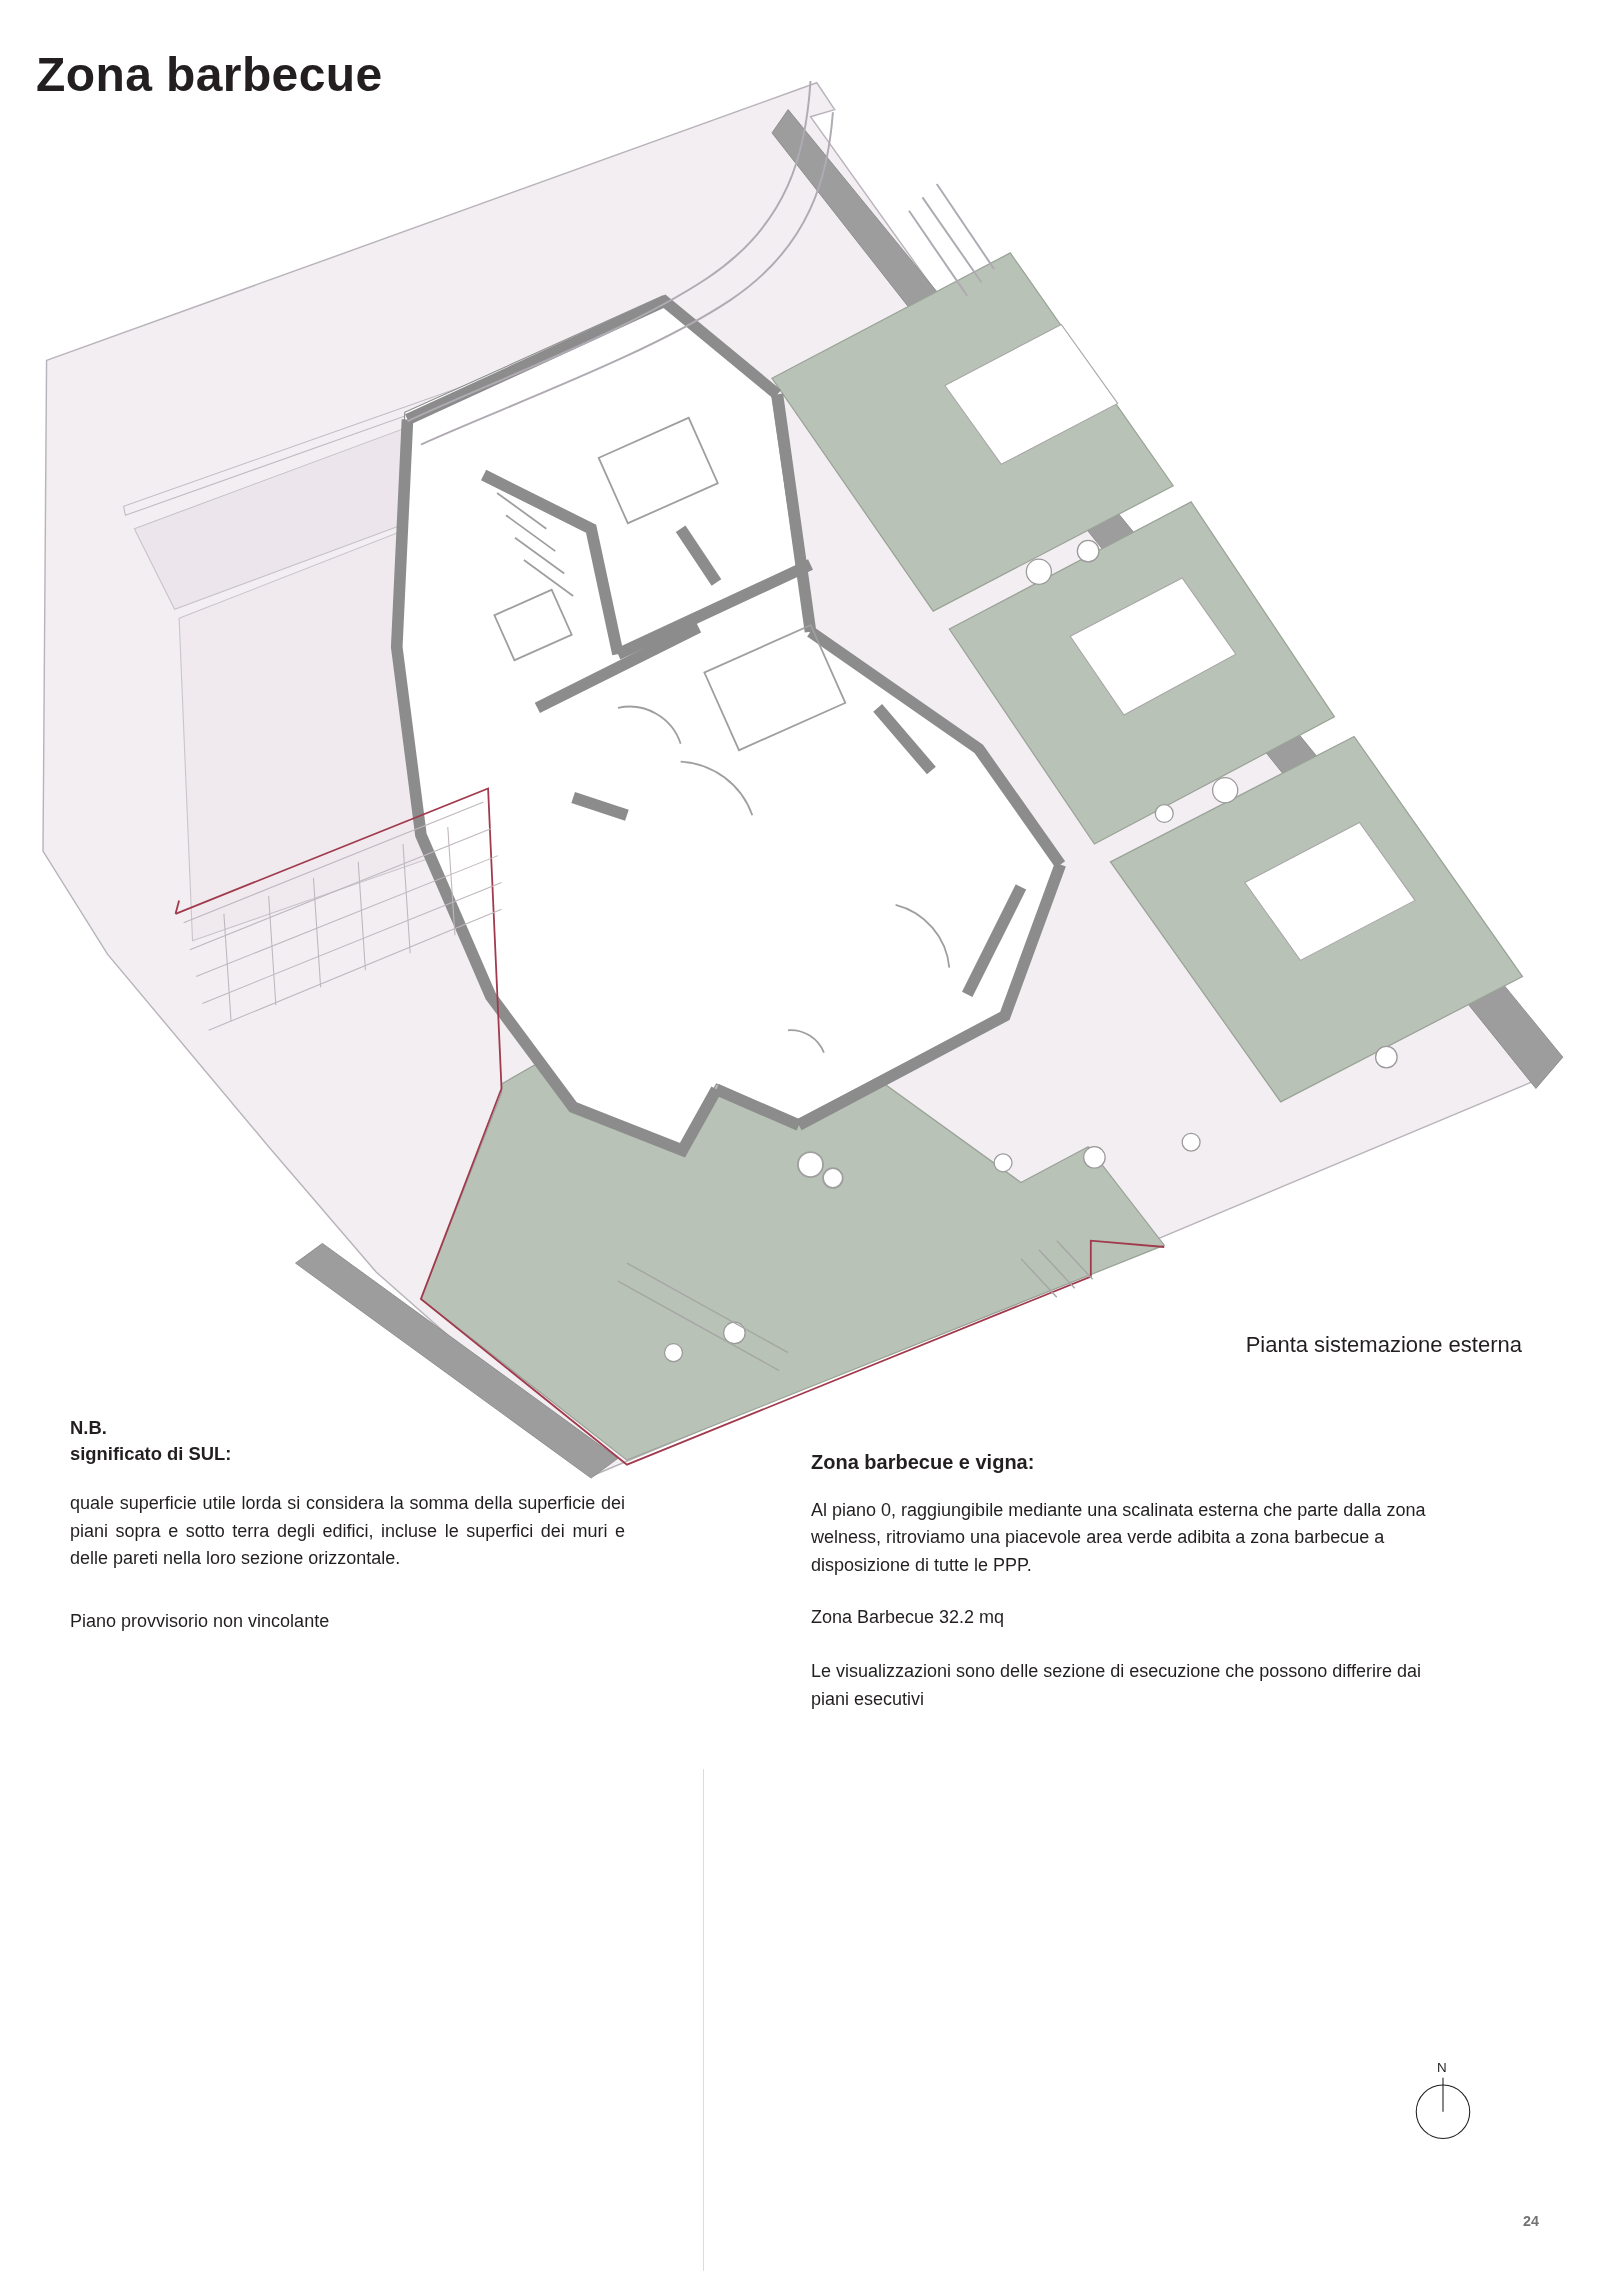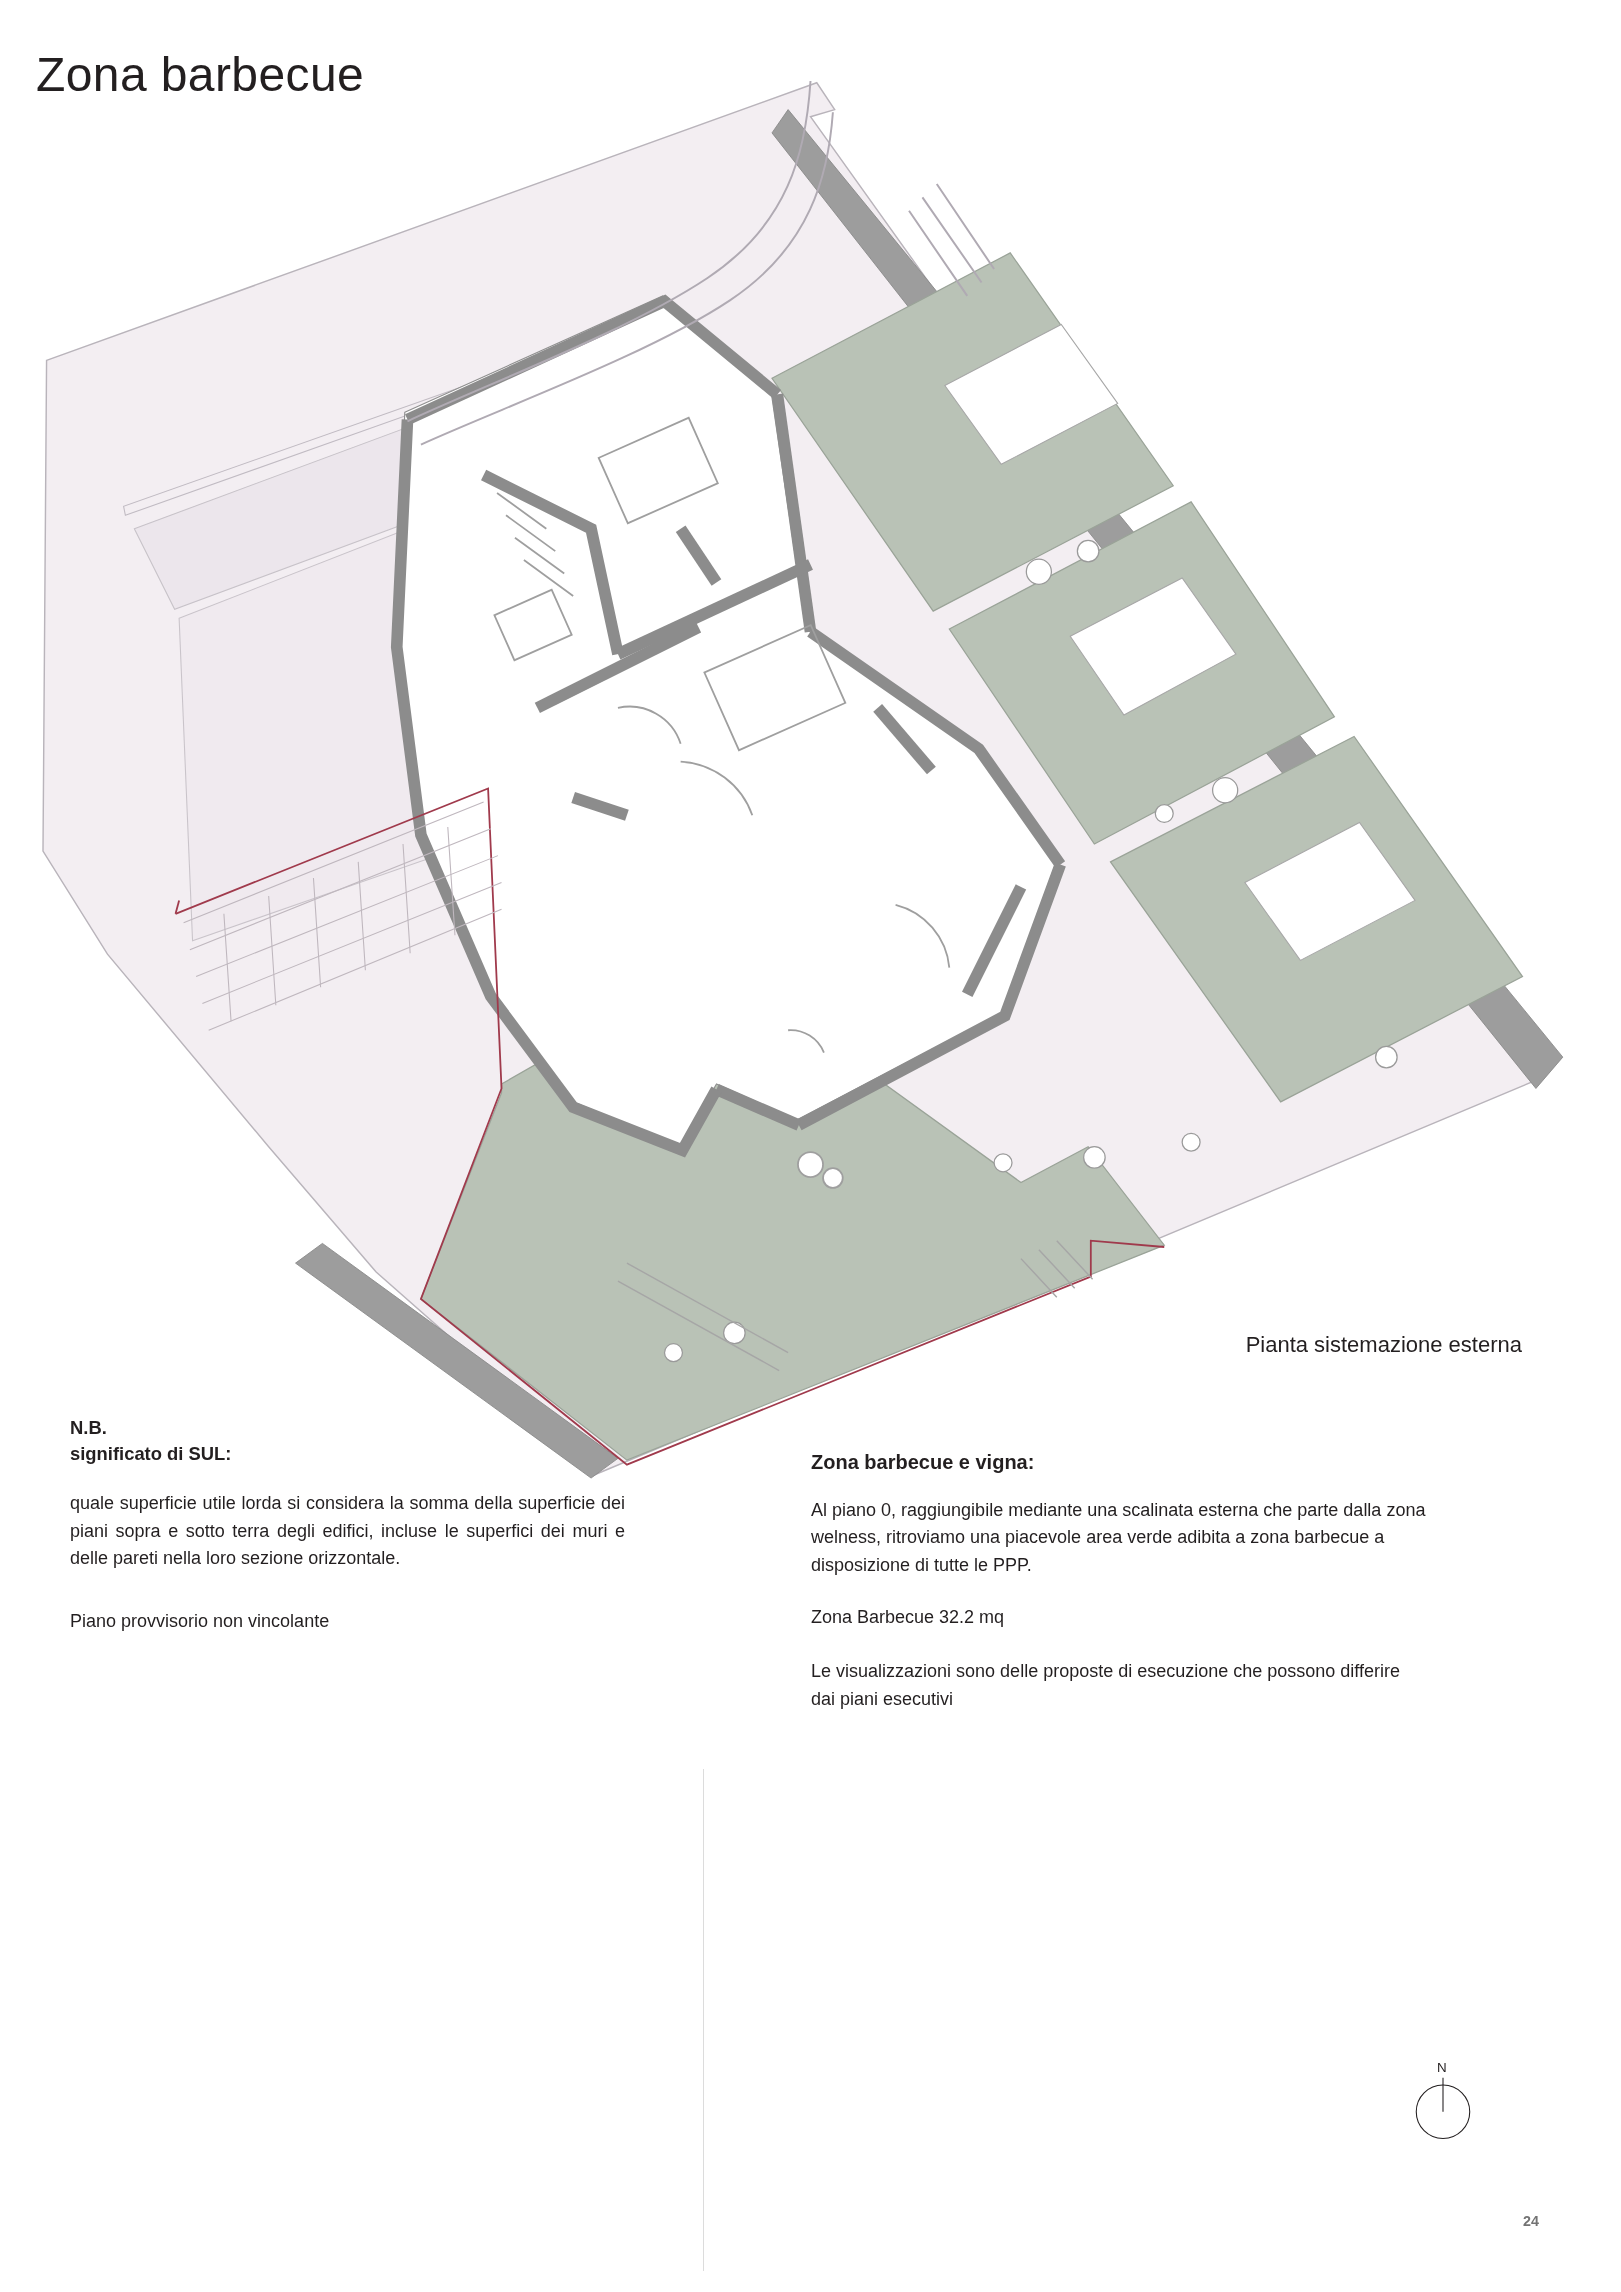--- a/index.html
+++ b/index.html
@@ -15,21 +15,21 @@
     color: #231f20;
     overflow: hidden;
   }
 
   
   .page-title {
     position: absolute;
     left: 36px;
     top: 47px;
     font-size: 48px;
-    font-weight: 400;
+    font-weight: 700;
     letter-spacing: 0.4px;
     color: #231f20;
     white-space: nowrap;
   }
 
   
   .drawing-wrap {
     position: absolute;
     left: 0px;
     top: 27px;
@@ -251,21 +251,21 @@
       <div>significato di SUL:</div>
     </div>
     <p class="body-text justify">quale superficie utile lorda si considera la somma della superficie dei piani sopra e sotto terra degli edifici, incluse le superfici dei muri e delle pareti nella loro sezione orizzontale.</p>
     <p class="body-text gap-1">Piano provvisorio non vincolante</p>
   </div>
 
   <div class="col-right">
     <div class="sub-head">Zona barbecue e vigna:</div>
     <p class="body-text">Al piano 0, raggiungibile mediante una scalinata esterna che parte dalla zona welness, ritroviamo una piacevole area verde adibita a zona barbecue a disposizione di tutte le PPP.</p>
     <p class="body-text gap-2">Zona Barbecue 32.2 mq</p>
-    <p class="body-text gap-3">Le visualizzazioni sono delle proposte di esecuzione che possono differire dai piani esecutivi</p>
+    <p class="body-text gap-3">Le visualizzazioni sono delle sezione di esecuzione che possono differire dai piani esecutivi</p>
   </div>
 </div>
 
 <div class="crop-line"></div>
 
 <div class="north">
   <span class="n-letter">N</span>
   <svg width="70" height="82" viewBox="0 0 78 92" xmlns="http://www.w3.org/2000/svg">
     <circle cx="39" cy="58" r="30" fill="none" stroke="#231f20" stroke-width="1.2"></circle>
     <line x1="39" y1="20" x2="39" y2="58" stroke="#231f20" stroke-width="1.2"></line>

